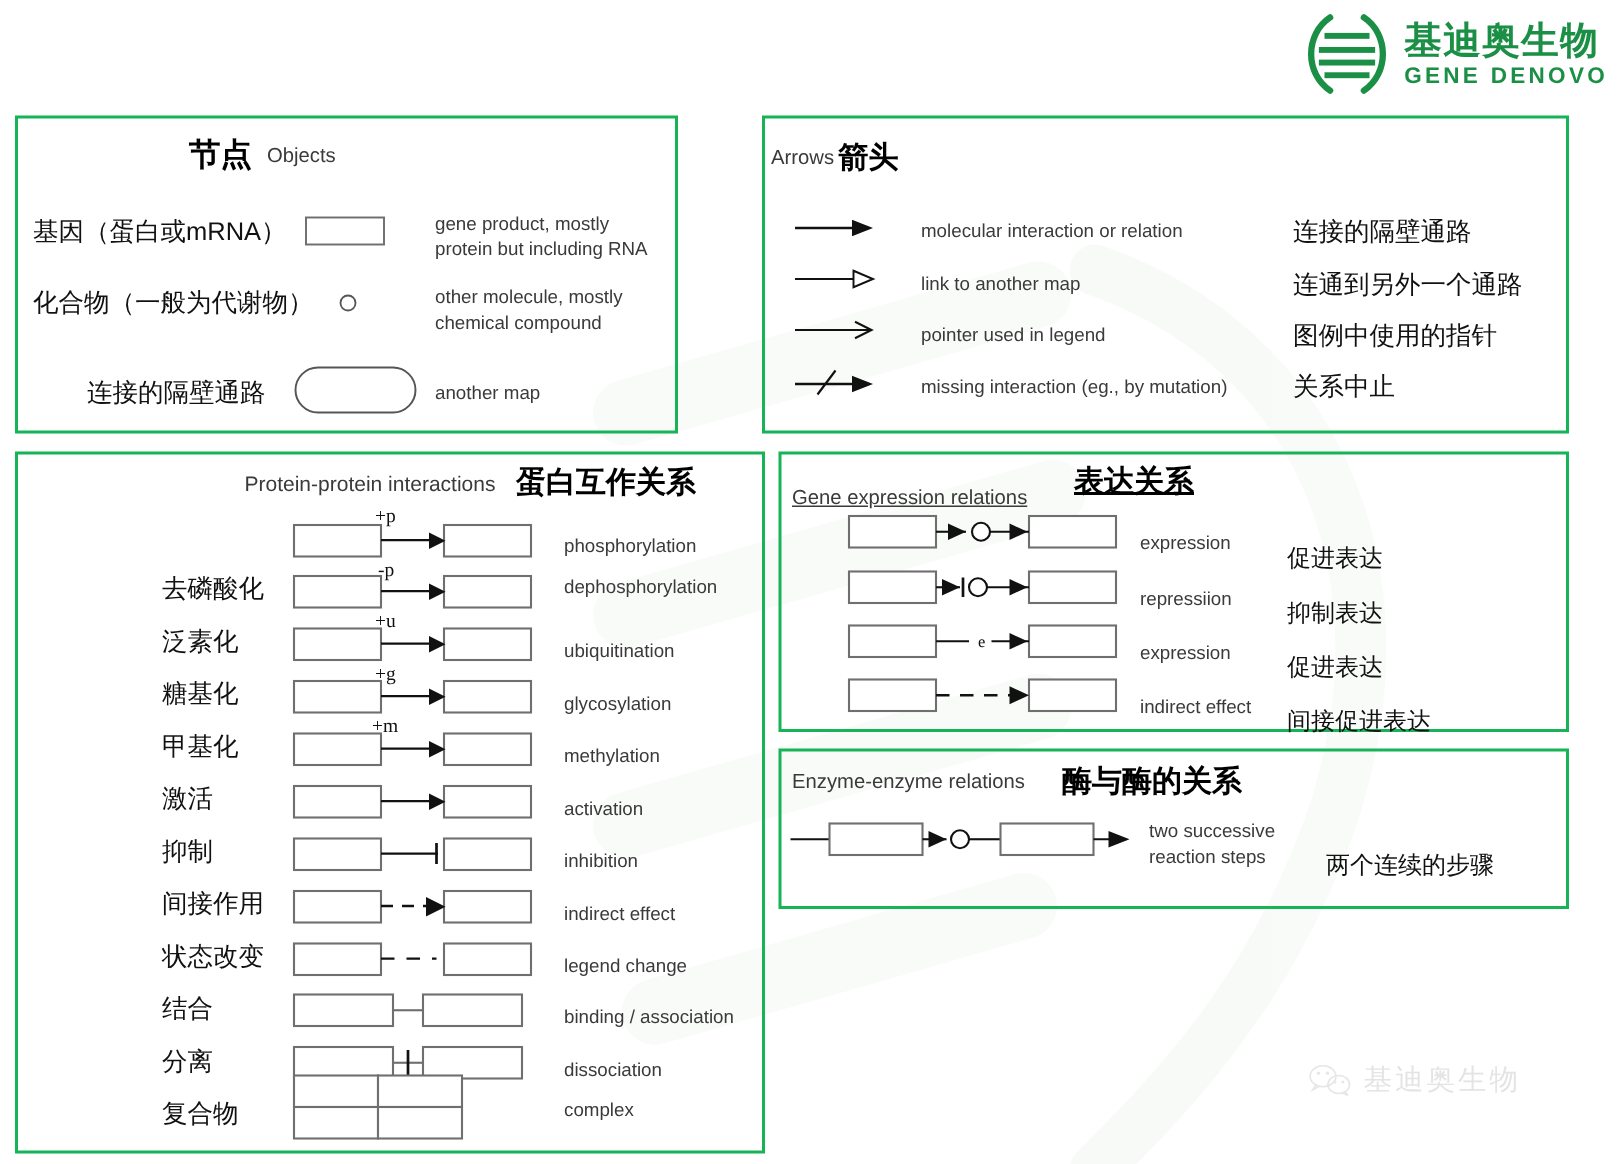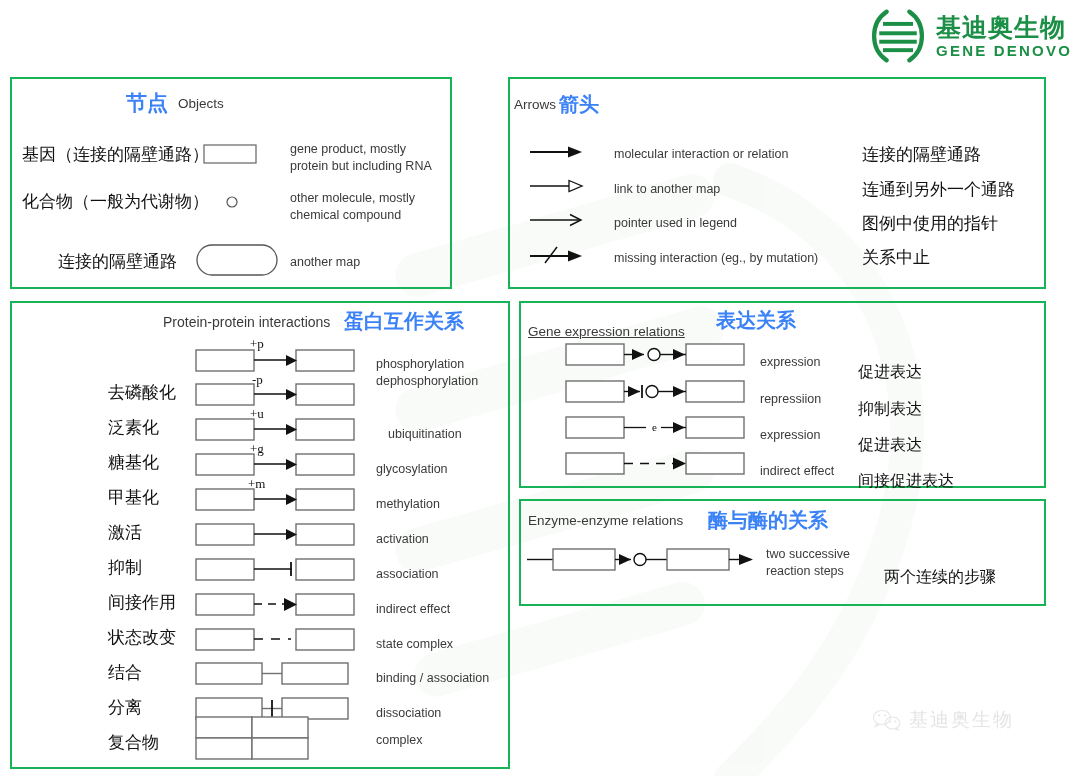--- a/index.html
+++ b/index.html
@@ -23,21 +23,21 @@
   
   .panel{position:absolute;border:2.5px solid #17b457;background:transparent;box-sizing:border-box;}
   #panel-objects{left:10px;top:77px;width:442px;height:212px;}
   #panel-arrows{left:508px;top:77px;width:538px;height:212px;}
   #panel-ppi{left:10px;top:301px;width:500px;height:468px;}
   #panel-gene{left:519px;top:301px;width:527px;height:187px;}
   #panel-enzyme{left:519px;top:499px;width:527px;height:107px;}
   
   .hd{position:absolute;white-space:nowrap;}
   .hd-en{font-size:13.5px;color:#3a3a3a;}
-  .hd-cn{font-size:20px;font-weight:bold;color:#3b82f6;}
+  .hd-cn{font-size:20px;font-weight:bold;color:#000000;}
   
   .cn-lab{position:absolute;font-size:17px;color:#111;white-space:nowrap;}
   .cn-lab-sm{position:absolute;font-size:16px;color:#111;white-space:nowrap;margin-top:12px;}
   .en-lab{position:absolute;font-size:12.5px;color:#3a3a3a;white-space:nowrap;line-height:1.35;}
   .en-lab2{position:absolute;font-size:12.5px;color:#3a3a3a;line-height:1.35;}
   svg{overflow:visible;}
   .row-svg{position:absolute;}
 </style>
 </head>
 <body>
@@ -85,21 +85,21 @@
     </g>
   </svg>
   <span class="wtext">基迪奥生物</span>
 </div>
 
 <div class="panel" id="panel-objects"></div>
 
 <div class="hd hd-cn" style="left:126px;top:89px;font-size:21px;">节点</div>
 <div class="hd hd-en" style="left:178px;top:96px;">Objects</div>
 
-<div class="cn-lab" style="left:22px;top:143px;">基因（连接的隔壁通路）</div>
+<div class="cn-lab" style="left:22px;top:143px;">基因（蛋白或mRNA）</div>
 <svg class="row-svg" style="left:203px;top:142px;" width="60" height="24">
   <rect x="1" y="3" width="52" height="18" fill="#fff" stroke="#6f6f6f" stroke-width="1.3"></rect>
 </svg>
 <div class="en-lab2" style="left:290px;top:141px;">
   <div>gene product, mostly</div>
   <div>protein but including RNA</div>
 </div>
 
 <div class="cn-lab" style="left:22px;top:190px;">化合物（一般为代谢物）</div>
 <svg class="row-svg" style="left:224px;top:192px;" width="18" height="18">
@@ -166,31 +166,31 @@
 <div class="en-lab" style="left:376px;top:356px;">phosphorylation</div>
 
 <div class="cn-lab" style="left:108px;top:381px;">去磷酸化</div>
 <svg class="row-svg" style="left:196px;top:374px;" width="160" height="34">
   <rect x="0" y="10" width="58" height="21" fill="#fff" stroke="#6f6f6f" stroke-width="1.4"></rect>
   <rect x="100" y="10" width="58" height="21" fill="#fff" stroke="#6f6f6f" stroke-width="1.4"></rect>
   <line x1="58" y1="20" x2="92" y2="20" stroke="#111" stroke-width="1.5"></line>
   <polygon points="90,15 101,20.5 90,26" fill="#111"></polygon>
 </svg>
 <div style="position:absolute;left:252px;top:372px;font-size:13px;font-family:'Liberation Serif',serif;">-p</div>
-<div class="en-lab" style="left:376px;top:373px;">dephosphorylation</div>
+<div class="en-lab" style="left:376px;top:383px;">dephosphorylation</div>
 
 <div class="cn-lab" style="left:108px;top:416px;">泛素化</div>
 <svg class="row-svg" style="left:196px;top:409px;" width="160" height="34">
   <rect x="0" y="10" width="58" height="21" fill="#fff" stroke="#6f6f6f" stroke-width="1.4"></rect>
   <rect x="100" y="10" width="58" height="21" fill="#fff" stroke="#6f6f6f" stroke-width="1.4"></rect>
   <line x1="58" y1="20" x2="92" y2="20" stroke="#111" stroke-width="1.5"></line>
   <polygon points="90,15 101,20.5 90,26" fill="#111"></polygon>
 </svg>
 <div style="position:absolute;left:250px;top:406px;font-size:13px;font-family:'Liberation Serif',serif;">+u</div>
-<div class="en-lab" style="left:376px;top:426px;margin-left:12px;">ubiquitination</div>
+<div class="en-lab" style="left:376px;top:426px;">ubiquitination</div>
 
 <div class="cn-lab" style="left:108px;top:451px;">糖基化</div>
 <svg class="row-svg" style="left:196px;top:444px;" width="160" height="34">
   <rect x="0" y="10" width="58" height="21" fill="#fff" stroke="#6f6f6f" stroke-width="1.4"></rect>
   <rect x="100" y="10" width="58" height="21" fill="#fff" stroke="#6f6f6f" stroke-width="1.4"></rect>
   <line x1="58" y1="20" x2="92" y2="20" stroke="#111" stroke-width="1.5"></line>
   <polygon points="90,15 101,20.5 90,26" fill="#111"></polygon>
 </svg>
 <div style="position:absolute;left:250px;top:441px;font-size:13px;font-family:'Liberation Serif',serif;">+g</div>
 <div class="en-lab" style="left:376px;top:461px;">glycosylation</div>
@@ -214,38 +214,38 @@
 </svg>
 <div class="en-lab" style="left:376px;top:531px;">activation</div>
 
 <div class="cn-lab" style="left:108px;top:556px;">抑制</div>
 <svg class="row-svg" style="left:196px;top:549px;" width="160" height="34">
   <rect x="0" y="10" width="58" height="21" fill="#fff" stroke="#6f6f6f" stroke-width="1.4"></rect>
   <rect x="100" y="10" width="58" height="21" fill="#fff" stroke="#6f6f6f" stroke-width="1.4"></rect>
   <line x1="58" y1="20" x2="96" y2="20" stroke="#111" stroke-width="1.5"></line>
   <line x1="95" y1="13" x2="95" y2="27" stroke="#111" stroke-width="1.8"></line>
 </svg>
-<div class="en-lab" style="left:376px;top:566px;">association</div>
+<div class="en-lab" style="left:376px;top:566px;">inhibition</div>
 
 <div class="cn-lab" style="left:108px;top:591px;">间接作用</div>
 <svg class="row-svg" style="left:196px;top:584px;" width="160" height="34">
   <rect x="0" y="10" width="58" height="21" fill="#fff" stroke="#6f6f6f" stroke-width="1.4"></rect>
   <rect x="100" y="10" width="58" height="21" fill="#fff" stroke="#6f6f6f" stroke-width="1.4"></rect>
   <line x1="58" y1="20" x2="90" y2="20" stroke="#111" stroke-width="1.6" stroke-dasharray="8,6"></line>
   <polygon points="88,14 101,20.5 88,27" fill="#111"></polygon>
 </svg>
 <div class="en-lab" style="left:376px;top:601px;">indirect effect</div>
 
 <div class="cn-lab" style="left:108px;top:626px;">状态改变</div>
 <svg class="row-svg" style="left:196px;top:619px;" width="160" height="34">
   <rect x="0" y="10" width="58" height="21" fill="#fff" stroke="#6f6f6f" stroke-width="1.4"></rect>
   <rect x="100" y="10" width="58" height="21" fill="#fff" stroke="#6f6f6f" stroke-width="1.4"></rect>
   <line x1="58" y1="20" x2="95" y2="20" stroke="#111" stroke-width="1.5" stroke-dasharray="9,8"></line>
 </svg>
-<div class="en-lab" style="left:376px;top:636px;">state complex</div>
+<div class="en-lab" style="left:376px;top:636px;">legend change</div>
 
 <div class="cn-lab" style="left:108px;top:661px;">结合</div>
 <svg class="row-svg" style="left:196px;top:653px;" width="160" height="34">
   <rect x="0" y="10" width="66" height="21" fill="#fff" stroke="#6f6f6f" stroke-width="1.4"></rect>
   <rect x="86" y="10" width="66" height="21" fill="#fff" stroke="#6f6f6f" stroke-width="1.4"></rect>
   <line x1="66" y1="20.5" x2="86" y2="20.5" stroke="#6f6f6f" stroke-width="1.4"></line>
 </svg>
 <div class="en-lab" style="left:376px;top:670px;">binding / association</div>
 
 <div class="cn-lab" style="left:108px;top:696px;">分离</div>
@@ -262,21 +262,21 @@
   <rect x="0" y="2" width="56" height="21" fill="#fff" stroke="#6f6f6f" stroke-width="1.4"></rect>
   <rect x="56" y="2" width="56" height="21" fill="#fff" stroke="#6f6f6f" stroke-width="1.4"></rect>
   <rect x="0" y="23" width="56" height="21" fill="#fff" stroke="#6f6f6f" stroke-width="1.4"></rect>
   <rect x="56" y="23" width="56" height="21" fill="#fff" stroke="#6f6f6f" stroke-width="1.4"></rect>
 </svg>
 <div class="en-lab" style="left:376px;top:732px;">complex</div>
 
 <div class="panel" id="panel-gene"></div>
 
 <div class="hd hd-en" style="left:528px;top:324px;font-size:13.5px;text-decoration:underline;">Gene expression relations</div>
-<div class="hd hd-cn" style="left:716px;top:307px;">表达关系</div>
+<div class="hd hd-cn" style="left:716px;top:307px;text-decoration:underline;">表达关系</div>
 
 <svg class="row-svg" style="left:566px;top:341px;" width="180" height="30">
   <rect x="0" y="3" width="58" height="21" fill="#fff" stroke="#6f6f6f" stroke-width="1.4"></rect>
   <rect x="120" y="3" width="58" height="21" fill="#fff" stroke="#6f6f6f" stroke-width="1.4"></rect>
   <line x1="58" y1="13.5" x2="78" y2="13.5" stroke="#111" stroke-width="1.4"></line>
   <polygon points="66,8 78,13.5 66,19" fill="#111"></polygon>
   <circle cx="88" cy="13.5" r="6" fill="#fff" stroke="#111" stroke-width="1.4"></circle>
   <line x1="94" y1="13.5" x2="120" y2="13.5" stroke="#111" stroke-width="1.4"></line>
   <polygon points="107,8 119,13.5 107,19" fill="#111"></polygon>
 </svg>

